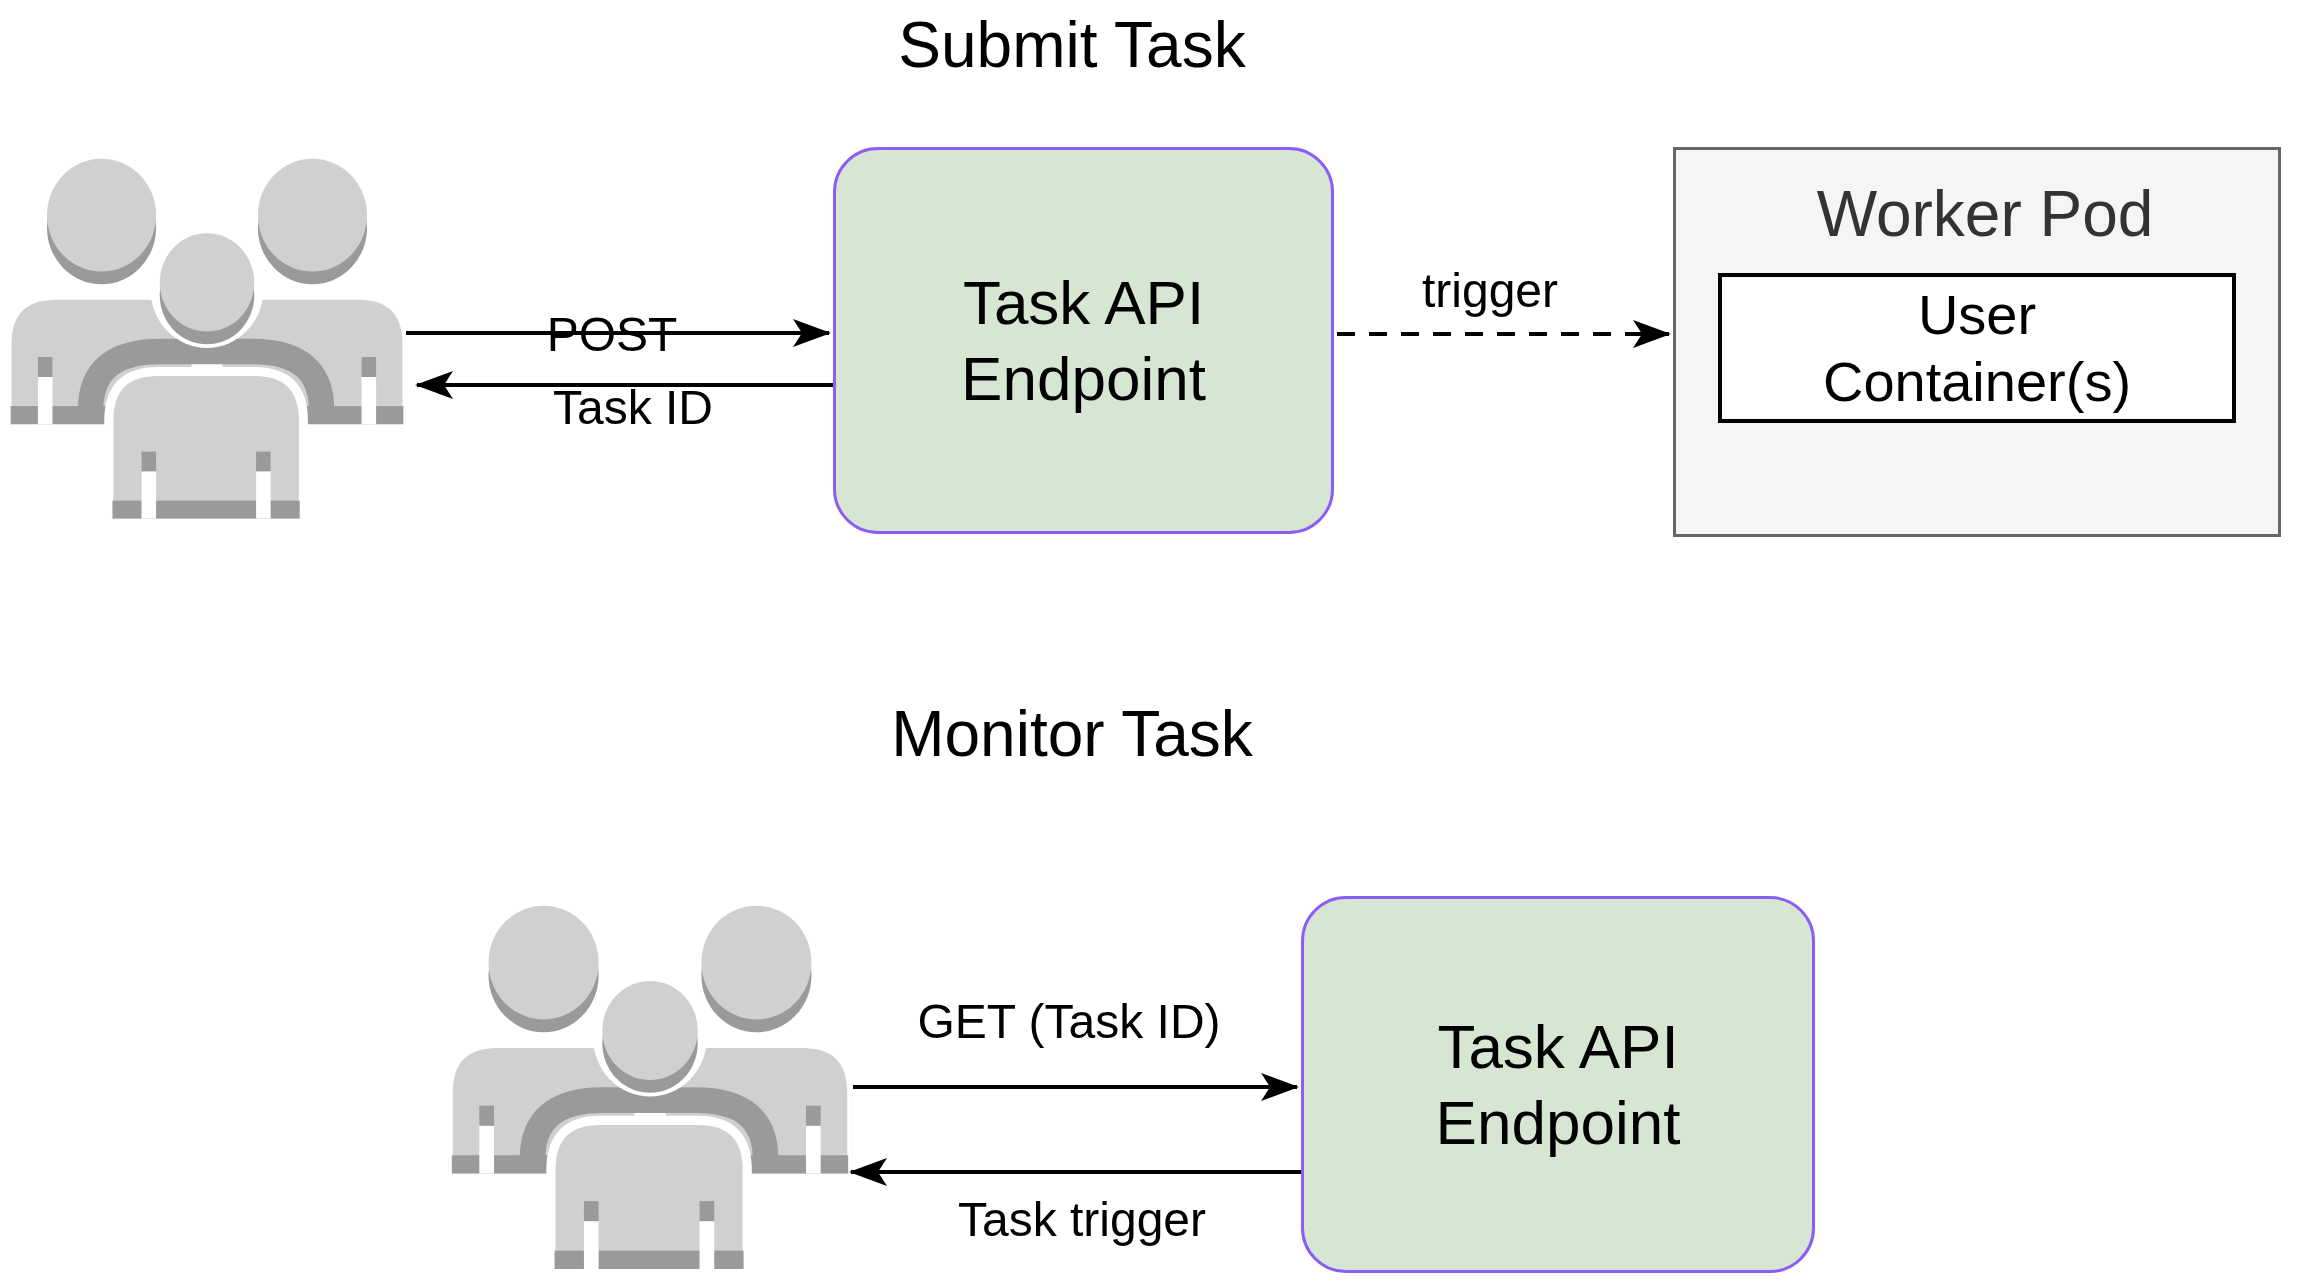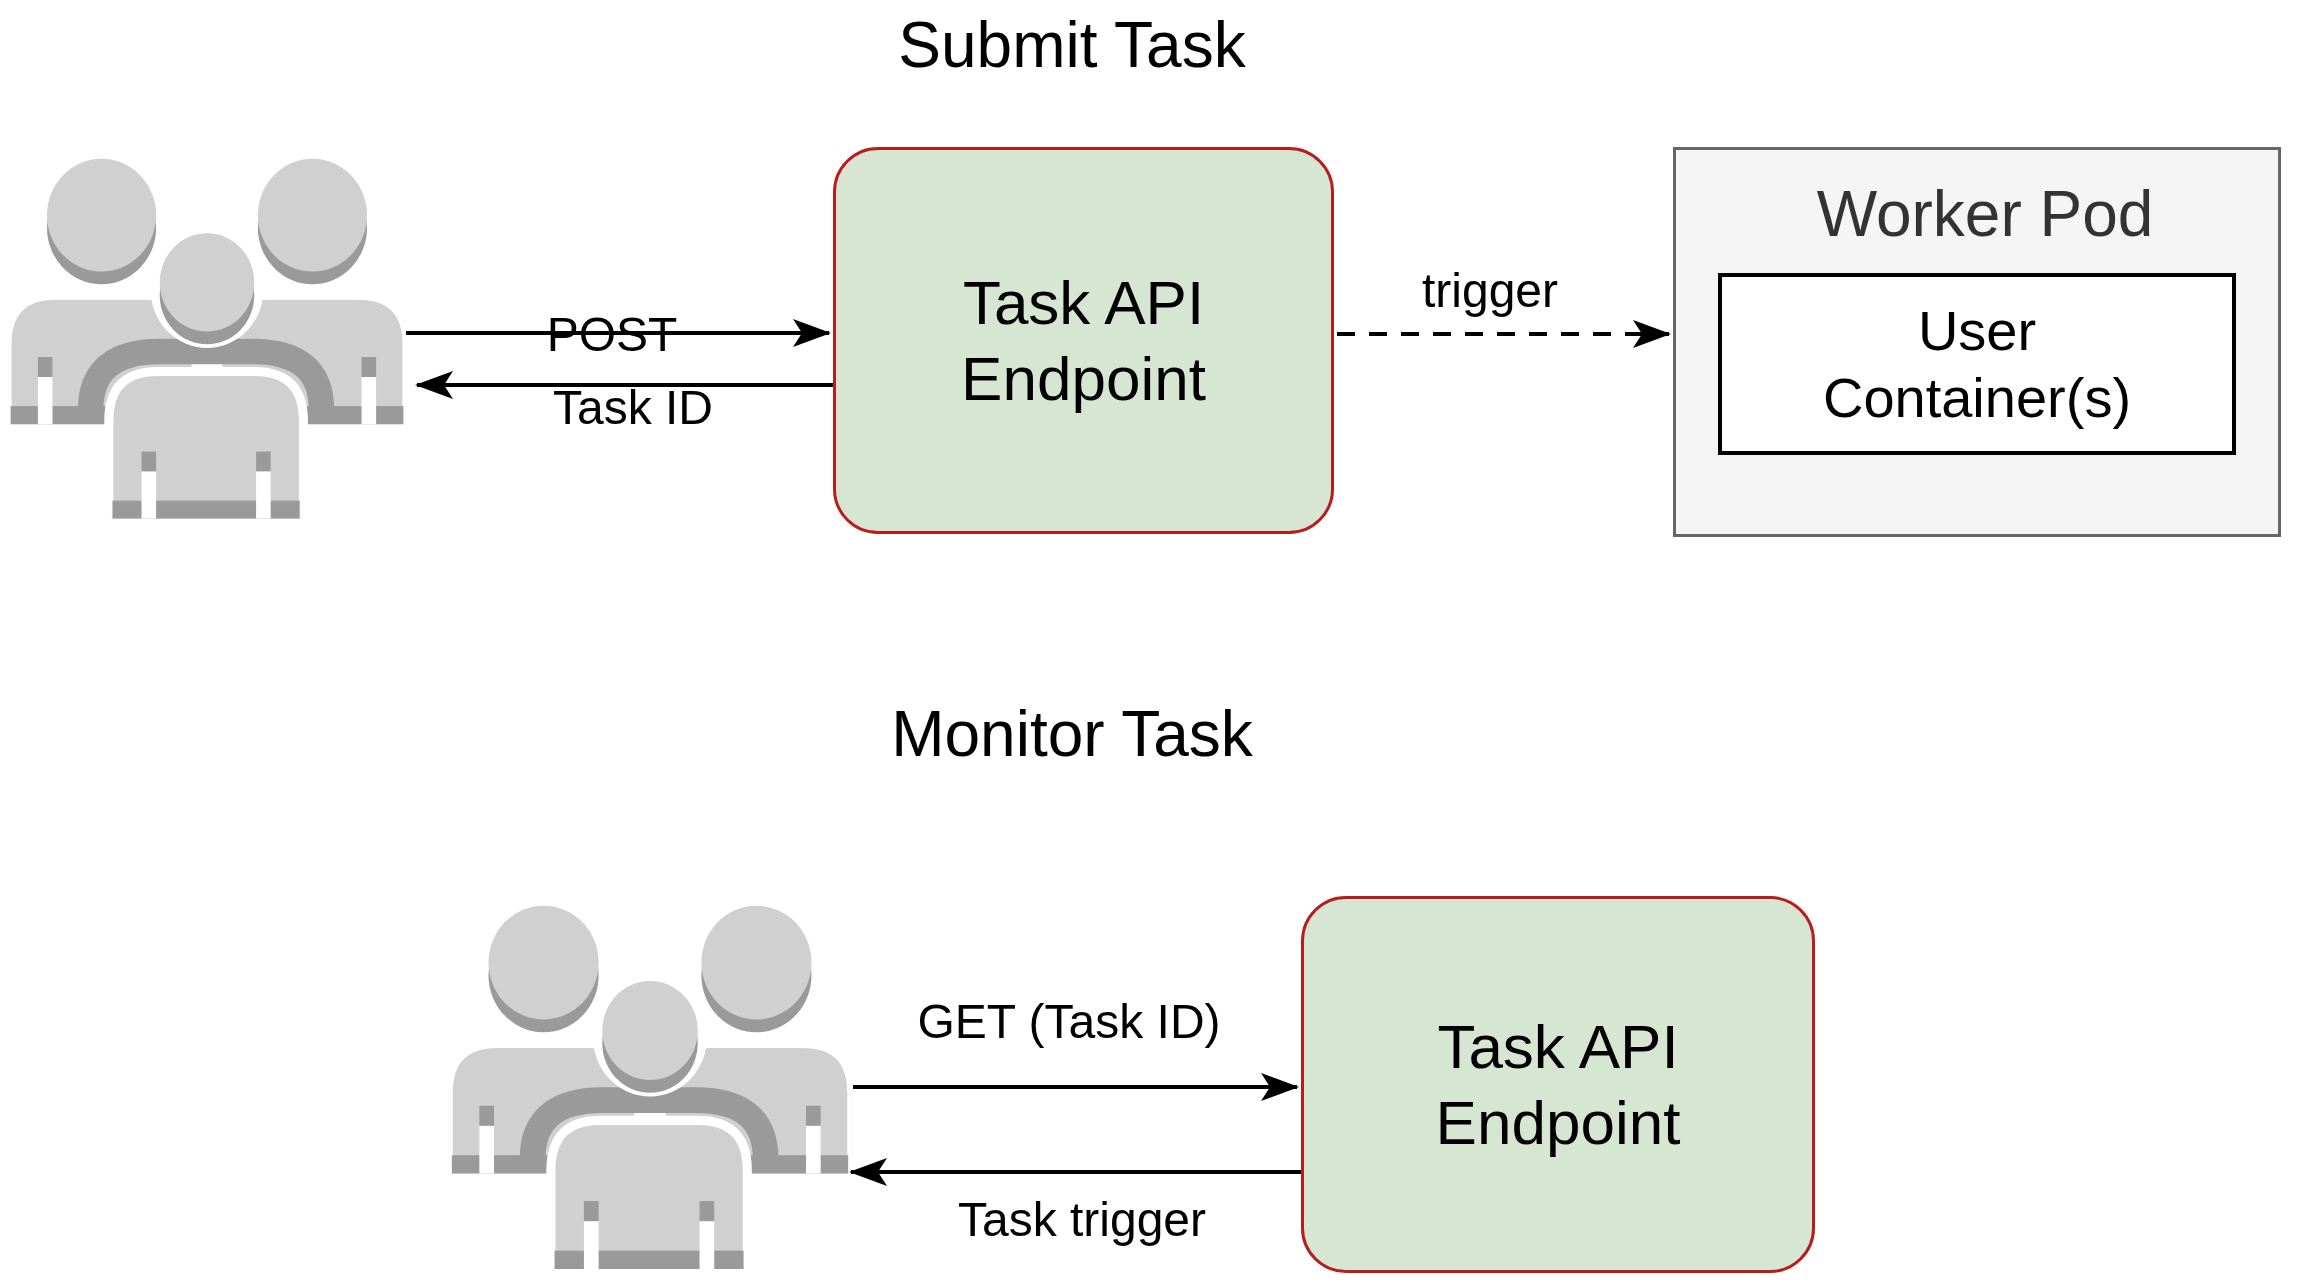--- a/index.html
+++ b/index.html
@@ -26,21 +26,21 @@
     font-size: 48px;
     line-height: 1;
     color: #000000;
     white-space: nowrap;
   }
 
   .endpoint-node {
     position: absolute;
     box-sizing: border-box;
     background: #D7E6D3;
-    border: 3px solid #b91c1c;
+    border: 3px solid #8b5cf6;
     border-radius: 45px;
     display: flex;
     flex-direction: column;
     justify-content: center;
     align-items: center;
     text-align: center;
     font-size: 62px;
     line-height: 76px;
     color: #000000;
   }
@@ -57,21 +57,21 @@
     margin-top: 32px;
     text-align: center;
     font-size: 64px;
     line-height: 1;
     color: #333333;
     margin-left: 16px;
   }
   .container-node {
     position: absolute;
     left: 42px; top: 123px;
-    width: 518px; height: 182px;
+    width: 518px; height: 150px;
     box-sizing: border-box;
     background: #ffffff;
     border: 4px solid #000000;
     display: flex;
     flex-direction: column;
     justify-content: center;
     align-items: center;
     text-align: center;
     font-size: 56px;
     line-height: 67px;

